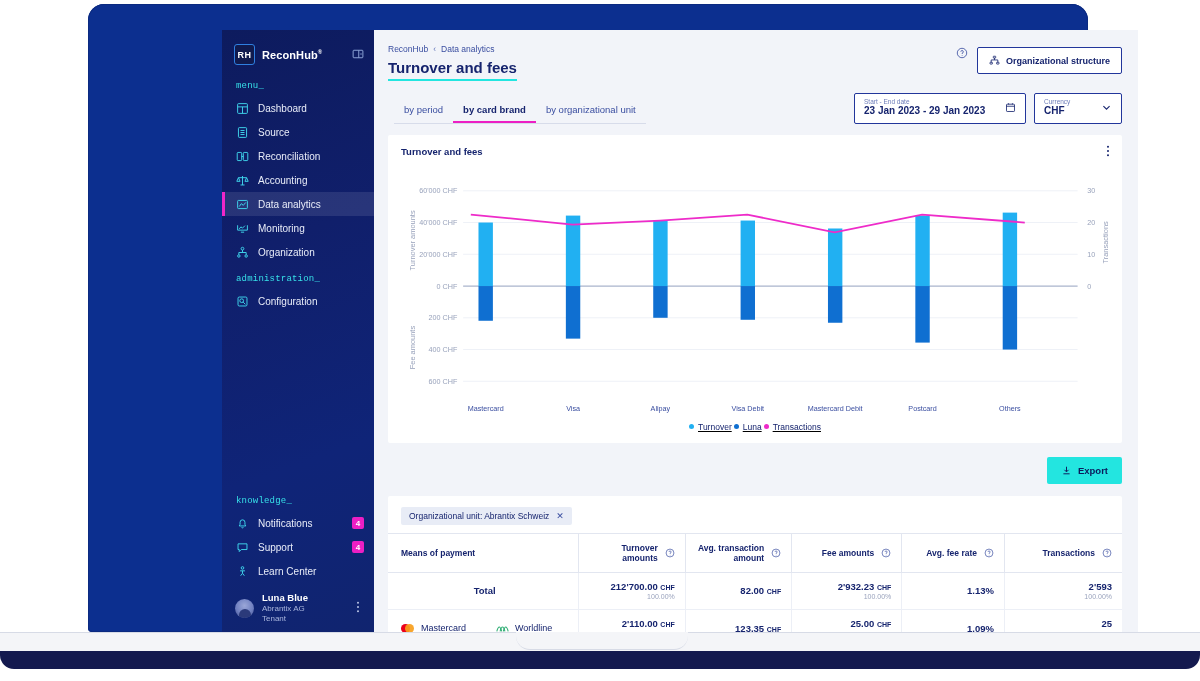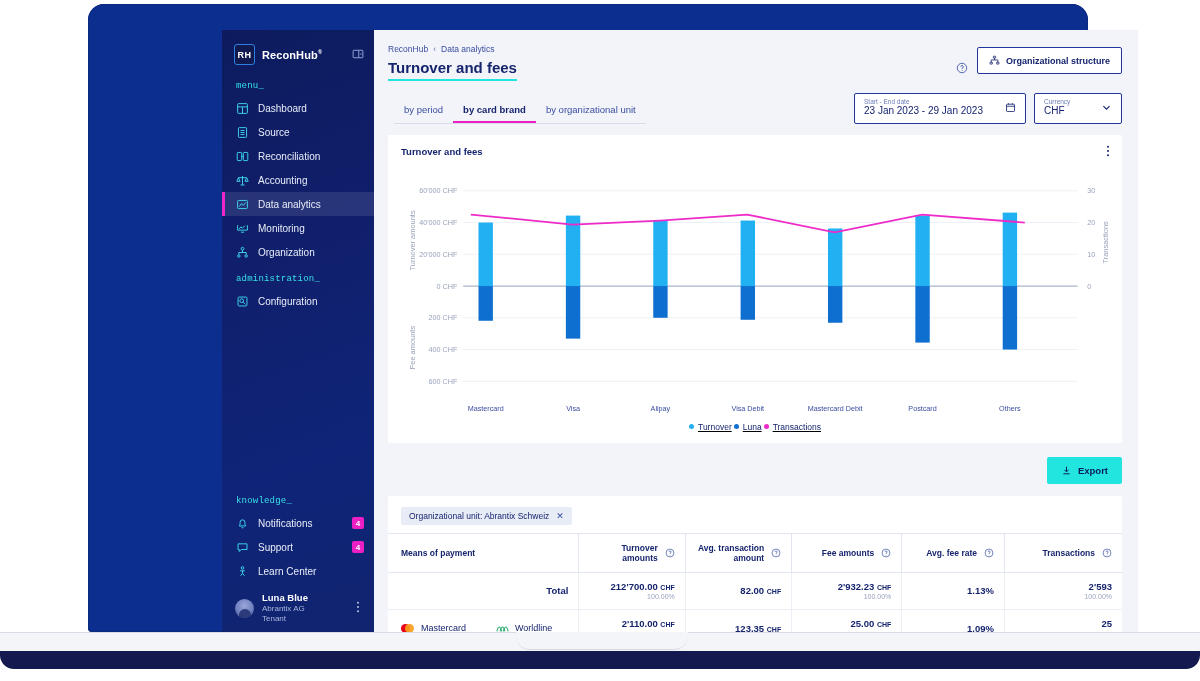--- a/index.html
+++ b/index.html
@@ -97,21 +97,21 @@
     position:absolute; left:152px; top:0; width:764px; height:606px;
     background:#f2f4f9; overflow:hidden;
   }
   .topbar { display:flex; align-items:flex-start; padding:14px 16px 0 14px; }
   .breadcrumb { font-size:8.5px; color:#3a4ea0; display:flex; gap:5px; align-items:center; }
   .breadcrumb .sep { color:#6478bb; }
   .page-title {
     font-size:15px; font-weight:bold; color:#16246e; margin-top:5px;
     display:inline-block; padding-bottom:3px; border-bottom:2.5px solid #23e5e0;
   }
-  .topbar-right { margin-left:auto; display:flex; align-items:flex-end; gap:9px; padding-top:3px; }
+  .topbar-right { margin-left:auto; display:flex; align-items:flex-start; gap:9px; padding-top:3px; }
   .help-ico { color:#3a4ea0; width:12px; height:12px; cursor:pointer; }
   .help-ico svg{ width:12px; height:12px; display:block; }
   .org-btn {
     display:flex; align-items:center; gap:6px; border:1px solid #22369b;
     background:#fff; color:#16246e; font-size:9px; font-weight:bold;
     padding:7px 11px; border-radius:2px; cursor:pointer;
   }
   .org-btn svg { width:11px; height:11px; display:block; }
 
   .tabrow { display:flex; align-items:flex-end; padding:12px 16px 0 20px; }
@@ -120,21 +120,21 @@
     font-size:9.5px; color:#3a4ea0; padding:4px 10px 6px 10px; cursor:pointer;
     white-space:nowrap;
   }
   .tab.active { color:#16246e; font-weight:bold; border-bottom:2.5px solid #ec1fc4; }
   .controls { margin-left:auto; display:flex; gap:8px; align-items:center; }
   .field {
     border:1px solid #22369b; background:#fff; border-radius:2px;
     padding:4px 9px 5px 9px; position:relative; display:flex; align-items:center; cursor:pointer;
   }
   .field-label { font-size:6.5px; color:#6d7dba; line-height:1.1; }
-  .field-value { font-size:10px; font-weight:normal; color:#16246e; line-height:1.25; }
+  .field-value { font-size:10px; font-weight:bold; color:#16246e; line-height:1.25; }
   .field-ico { margin-left:12px; color:#16246e; width:11px; height:11px; }
   .field-ico svg{ width:11px; height:11px; display:block; }
   .date-field { width:172px; }
   .curr-field { width:88px; }
 
   
   .card { background:#fff; margin:11px 16px 0 14px; border-radius:2px; }
   .card-head { display:flex; align-items:center; padding:10px 12px 2px 13px; }
   .card-title { font-size:9.5px; font-weight:bold; color:#16246e; }
   .card-kebab { margin-left:auto; color:#16246e; font-size:10px; line-height:1; cursor:pointer; letter-spacing:0;}
@@ -171,21 +171,21 @@
   th.first { text-align:left; border-left:none; padding-left:13px; }
   th .thcell { display:flex; align-items:center; justify-content:flex-end; gap:7px; }
   th.first .thcell { justify-content:flex-start; }
   .q-ico { width:10px; height:10px; flex:0 0 10px; color:#3a4ea0; }
   .q-ico svg{ width:10px; height:10px; display:block; }
 
   td {
     font-size:9px; color:#16246e; padding:8px 10px; text-align:right;
     border-bottom:1px solid #eceff6; border-left:1px solid #eceff6; vertical-align:middle;
   }
-  td.first { text-align:right; border-left:none; padding-left:13px; }
+  td.first { text-align:center; border-left:none; padding-left:13px; }
   .val { font-size:9.5px; font-weight:bold; color:#16246e; line-height:1.2; }
   .val .unit { font-size:7px; font-weight:bold; }
   .pct { font-size:7px; color:#9aa3bd; line-height:1.3; }
   .mop { display:flex; align-items:center; gap:7px; }
   .mop-right { display:flex; align-items:center; gap:6px; justify-content:flex-start; }
   .brand-cell { display:flex; align-items:center; gap:30px; }
   .mc-ico { width:13px; height:9px; position:relative; flex:0 0 13px; }
   .mc-ico i { position:absolute; top:0; width:9px; height:9px; border-radius:50%; display:block; }
   .mc-ico i.l { left:0; background:#eb001b; }
   .mc-ico i.r { left:4px; background:#f79e1b; opacity:.92; }

